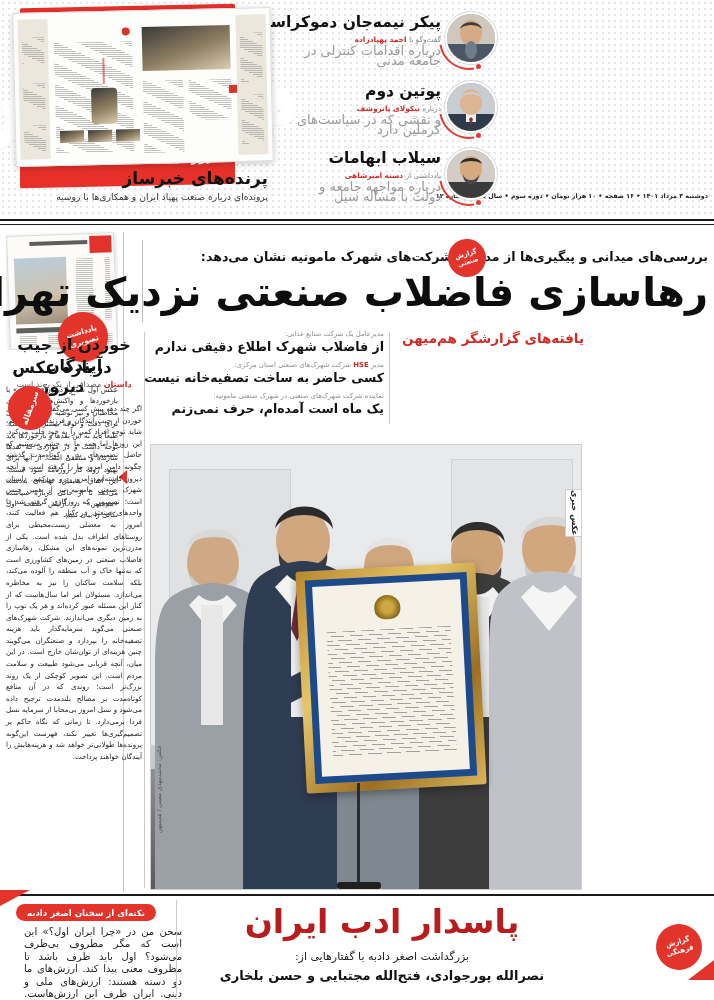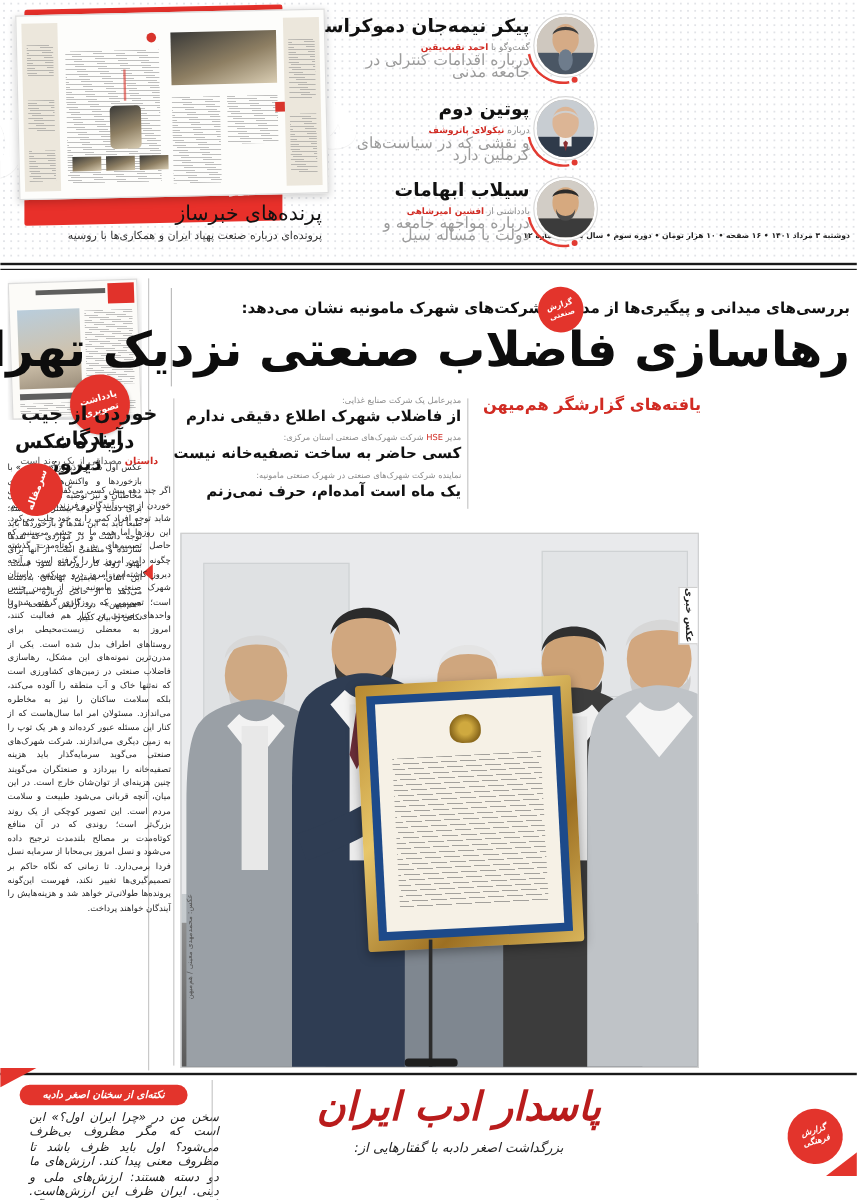--- a/index.html
+++ b/index.html
@@ -122,21 +122,21 @@
     box-shadow:0 2px 7px rgba(0,0,0,.22);
     transform:rotate(-1.3deg);
     overflow:hidden;
   }
   .spread .col{position:absolute;background:#ece7dc;}
   .spread .txt{position:absolute;background:repeating-linear-gradient(to bottom,#8d8d8d 0,#8d8d8d .6px,transparent .6px,transparent 2.1px);opacity:.55;}
   .spread .pic{position:absolute;background:linear-gradient(160deg,#3a3a38,#8e7f63 55%,#d9cdb3);}
   .spread .redmark{position:absolute;background:#d8342c;}
   .preview-title{
     position:absolute;right:16px;top:168px;width:262px;
-    text-align:right;font-size:17px;font-weight:400;color:#111;
+    text-align:right;font-size:17px;font-weight:700;color:#111;
   }
   .preview-sub{
     position:absolute;right:16px;top:191px;width:262px;
     text-align:right;font-size:9.2px;color:#333;
   }
 
   
   .rule{position:absolute;background:#222;}
   .hr-main{left:0;top:219px;width:714px;height:2.4px;background:#1a1a1a;}
   .hr-thin{left:0;top:224px;width:714px;height:0.8px;background:#1a1a1a;}
@@ -217,21 +217,21 @@
   }
   .df-body{
     text-align:justify;font-size:7.6px;line-height:12.6px;color:#1b1b1b;direction:rtl;
   }
   .deck-quotes{
     position:absolute;right:200px;top:0;width:238px;
   }
   .q-attr{
     text-align:right;font-size:6.9px;color:#8c8c8c;margin-bottom:1px;
   }
-  .q-attr b{color:#d12b23;font-weight:400;}
+  .q-attr b{color:#d12b23;font-weight:700;}
   .q-text{
     text-align:right;font-size:12.5px;font-weight:700;color:#111;margin-bottom:7px;white-space:nowrap;
   }
   .deck-sep{
     position:absolute;right:194px;top:2px;width:1px;height:92px;background:#c7c7c7;
   }
 
   
   .edit-col{
     position:absolute;right:572px;top:330px;width:136px;height:562px;
@@ -290,21 +290,21 @@
     position:absolute;right:-1px;top:44px;width:16px;height:46px;
     background:#fff;border:1px solid #cfcfcf;border-right:none;
     display:flex;align-items:center;justify-content:center;
     font-size:8px;font-weight:700;color:#222;
   }
   .photo-tag span{writing-mode:vertical-rl;}
 
   
   .hr-bottom{position:absolute;left:0;top:894px;width:714px;height:1.6px;background:#1a1a1a;}
   .bottom{
-    position:absolute;left:0;top:896px;width:714px;height:84px;font-style:italic;
+    position:absolute;left:0;top:896px;width:714px;height:84px;
   }
   .bot-label{
     position:absolute;left:16px;top:8px;width:140px;height:17px;
     background:#e3342c;color:#fff;border-radius:9px;
     font-size:8.6px;font-weight:700;display:flex;align-items:center;justify-content:center;
   }
   .bot-body{
     position:absolute;left:24px;top:30px;width:158px;
     text-align:justify;font-size:10px;line-height:12.4px;color:#1b1b1b;direction:rtl;
   }
@@ -364,21 +364,21 @@
             <rect y="30" width="48" height="18" fill="#4a5664"></rect>
             <rect x="19" y="29" width="10" height="9" fill="#e8e8e8"></rect>
             <ellipse cx="24" cy="19" rx="11" ry="13" fill="#d5ab86"></ellipse>
             <path d="M13 15c2-9 20-9 22 0 0 0-3-4-11-4s-11 4-11 4z" fill="#3b3b3b"></path>
             <ellipse cx="24" cy="36" rx="6" ry="9" fill="#6e7c8c"></ellipse>
           </svg>
         </div>
         <div class="t-title">پیکر نیمه‌جان دموکراسی</div>
         <div class="t-sub">
           <span>گفت‌وگو با</span>
-          <b>احمد نقیب‌یقین</b>
+          <b>احمد پهپاد‌زاده</b>
         </div>
         <div class="t-desc">درباره اقدامات کنترلی در جامعه مدنی</div>
       </div>
 
       <div class="teaser t1">
         <div class="t-arc"></div>
         <div class="t-dot"></div>
         <div class="t-photo">
           <svg width="48" height="48" viewBox="0 0 48 48" aria-hidden="true">
             <rect width="48" height="48" fill="#c8cdd2"></rect>
@@ -405,21 +405,21 @@
             <rect width="48" height="48" fill="#d2cdc6"></rect>
             <rect y="32" width="48" height="16" fill="#3b3b3b"></rect>
             <ellipse cx="24" cy="19" rx="11" ry="13" fill="#d6a97f"></ellipse>
             <path d="M13 14c2-8 20-8 22 0 0 0-3-3-11-3s-11 3-11 3z" fill="#2b2b2b"></path>
             <path d="M16 24c2 8 14 8 16 0 0 6-3 10-8 10s-8-4-8-10z" fill="#4a4a4a"></path>
           </svg>
         </div>
         <div class="t-title">سیلاب ابهامات</div>
         <div class="t-sub">
           <span>یادداشتی از</span>
-          <b>افشین امیرشاهی</b>
+          <b>دسته امیرشاهی</b>
         </div>
         <div class="t-desc">درباره مواجهه جامعه و دولت با مساله سیل</div>
       </div>
     </div>
 
     <div class="preview">
       <div class="spread">
         <div class="col" style="left:4px;top:6px;width:30px;height:140px;"></div>
         <div class="col" style="left:222px;top:6px;width:30px;height:140px;"></div>
         <div class="pic" style="left:128px;top:16px;width:88px;height:44px;"></div>
@@ -568,17 +568,18 @@
 
   <div class="rule hr-bottom"></div>
   <div class="left-tri"></div>
 
   <div class="bottom">
     <div class="bot-label">نکته‌ای از سخنان اصغر دادبه</div>
     <div class="bot-body">سخن من در «چرا ایران اول؟» این است که مگر مظروف بی‌ظرف می‌شود؟ اول باید ظرف باشد تا مظروف معنی پیدا کند. ارزش‌های ما دو دسته هستند: ارزش‌های ملی و دینی. ایران ظرف این ارزش‌هاست. اگر این ظرف نخست نباشد آن ارزش‌ها معنی ندارند.</div>
     <div class="bot-vline"></div>
     <div class="bot-title">پاسدار ادب ایران</div>
     <div class="bot-sub1">بزرگداشت اصغر دادبه با گفتارهایی از:</div>
+    <div class="bot-sub2">نصرالله پورجوادی، فتح‌الله مجتبایی و حسن بلخاری</div>
     <div class="bot-badge">گزارش فرهنگی</div>
     <div class="bot-tri"></div>
   </div>
 
 </div>
 
 </body></html>

